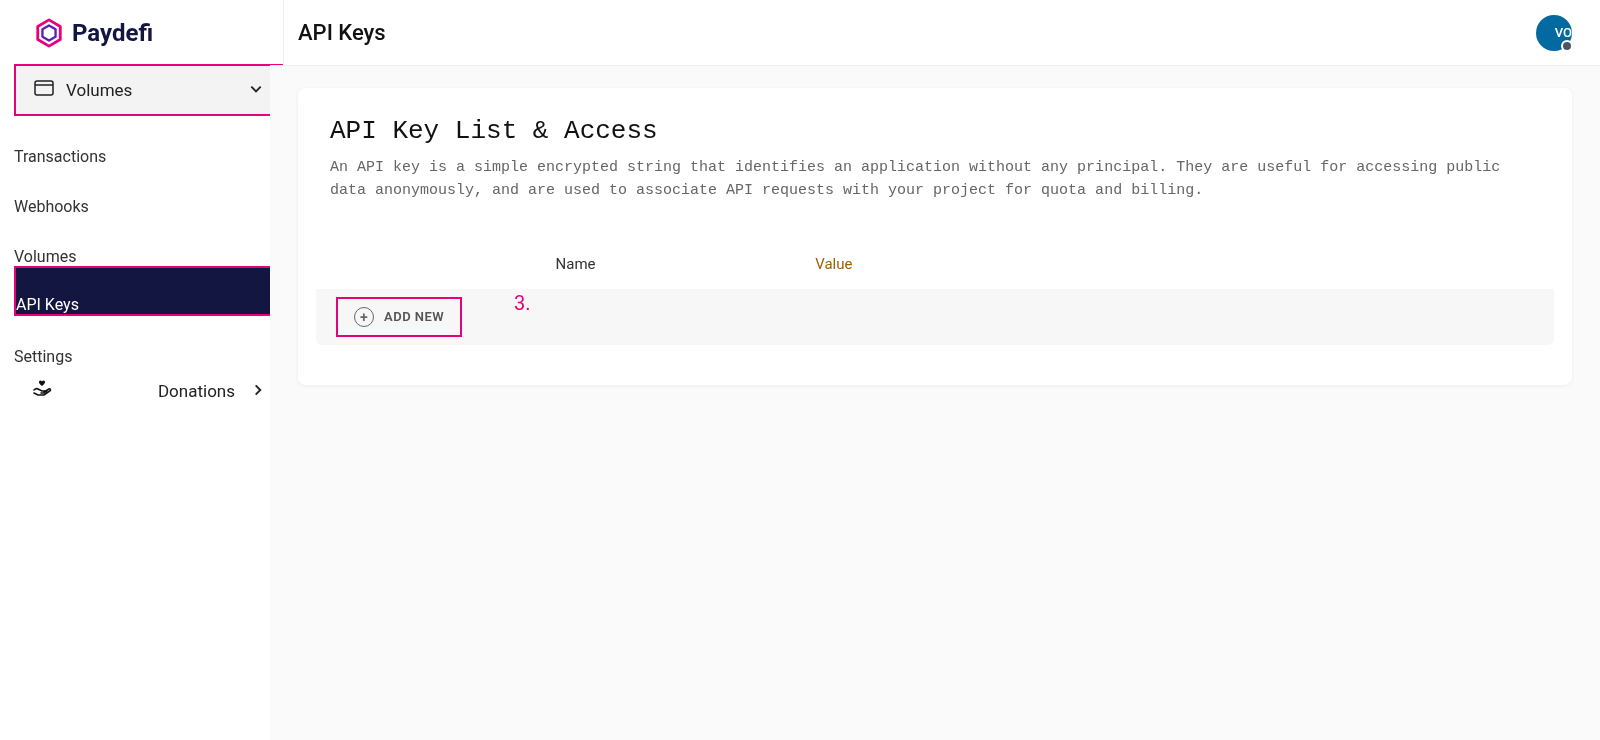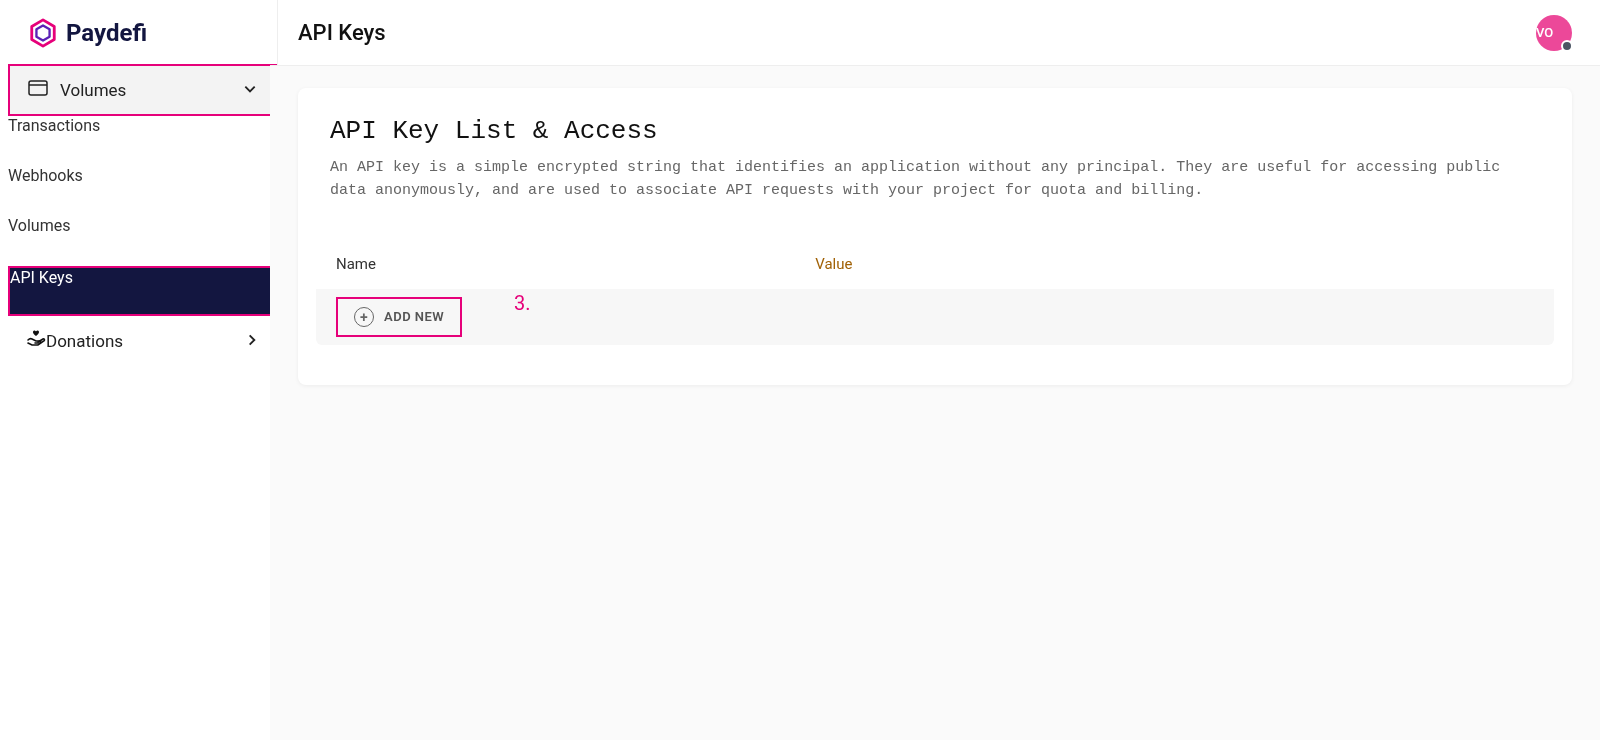--- a/index.html
+++ b/index.html
@@ -6,21 +6,21 @@
     body {
       font-family: -apple-system, BlinkMacSystemFont, "Segoe UI", Roboto, sans-serif;
       background: #fff;
       width: 1600px;
       height: 740px;
       overflow: hidden;
       position: relative;
     }
     .sidebar {
       position: absolute;
-      left: 8px; top: 0;
+      left: 14px; top: 0;
       width: 270px;
       height: 100%;
       background: #fff;
       border-right: 1px solid #eee;
     }
     .logo {
       display: flex;
       align-items: center;
       gap: 8px;
       padding: 18px 20px 16px 20px;
@@ -49,35 +49,36 @@
       font-size: 17px;
       color: #222;
       flex: 1;
     }
     .chevron {
       width: 14px; height: 14px;
     }
     .nav-sub {
       height: 50px;
       display: flex;
-      align-items: flex-start;
+      align-items: flex-end;
       font-size: 16px;
       color: #333;
       cursor: pointer;
     }
     .nav-sub.active {
       background: #131640;
       color: #fff;
     }
     .nav-item {
       display: flex;
       align-items: center;
       padding: 14px 18px;
-      gap: 0;
-      cursor: pointer;
+      gap: 16px;
+      cursor: pointer;
+      text-align: right;
     }
     .nav-item .label {
       font-size: 17px;
       color: #222;
       flex: 1;
     }
     .callout-box {
       border: 2px solid #e6007a;
     }
     .callout-num {
@@ -97,27 +98,27 @@
     }
     .page-title {
       font-size: 22px;
       color: #111;
       font-weight: 500;
     }
     .avatar {
       margin-left: auto;
       width: 36px; height: 36px;
       border-radius: 50%;
-      background: #ec4899;
+      background: #0369a1;
       color: #fff;
       font-size: 13px;
       font-weight: 500;
       display: flex;
       align-items: center;
-      justify-content: flex-start;
+      justify-content: flex-end;
       position: relative;
     }
     .avatar::after {
       content: "";
       position: absolute;
       right: -1px; bottom: -1px;
       width: 8px; height: 8px;
       background: #4b5563;
       border-radius: 50%;
       border: 2px solid #fff;
@@ -152,21 +153,21 @@
     .table-wrap {
       margin: 0 18px;
       border-radius: 6px;
       overflow: hidden;
     }
     .table-header {
       display: flex;
       padding: 16px 20px;
       background: #fff;
     }
-    .th-name { flex: 0 0 40%; font-size: 15px; color: #333; }
+    .th-name { flex: 0 0 40%; font-size: 15px; color: #333; text-align: center; }
     .th-value { flex: 1; font-size: 15px; color: #a16207; }
     .table-row {
       display: flex;
       background: #f7f7f7;
       padding: 0 20px;
       align-items: center;
       height: 56px;
       position: relative;
     }
     .add-new-btn {
@@ -235,20 +236,23 @@
     <span>Volumes</span>
   </div>
 
   <div style="position:relative;">
     <div class="nav-sub active callout-box">
       <span>API Keys</span>
     </div>
     <span class="callout-num" style="top:14px; left:274px;">2.</span>
   </div>
 
+  <div class="nav-sub">
+    <span>Settings</span>
+  </div>
 
   <div class="nav-item">
     <span>
       <svg width="20" height="18" viewBox="0 0 20 18">
         <path d="M2 10 C2 10 4 8 6 9 L10 11 L14 11 C15 11 15 13 14 13 L9 13" fill="none" stroke="#111" stroke-width="1.6" stroke-linecap="round"></path>
         <path d="M12 12 L17 9 C18 8.4 19 9.8 18.2 10.7 L12 15 L6 15 L2 13" fill="none" stroke="#111" stroke-width="1.6" stroke-linecap="round"></path>
         <path d="M10 1.5 C10 1.5 11 0 12.3 0.8 C13.9 1.8 12.8 4 10 6 C7.2 4 6.1 1.8 7.7 0.8 C9 0 10 1.5 10 1.5 Z" fill="#111"></path>
       </svg>
     </span>
     <span class="label">Donations</span>

